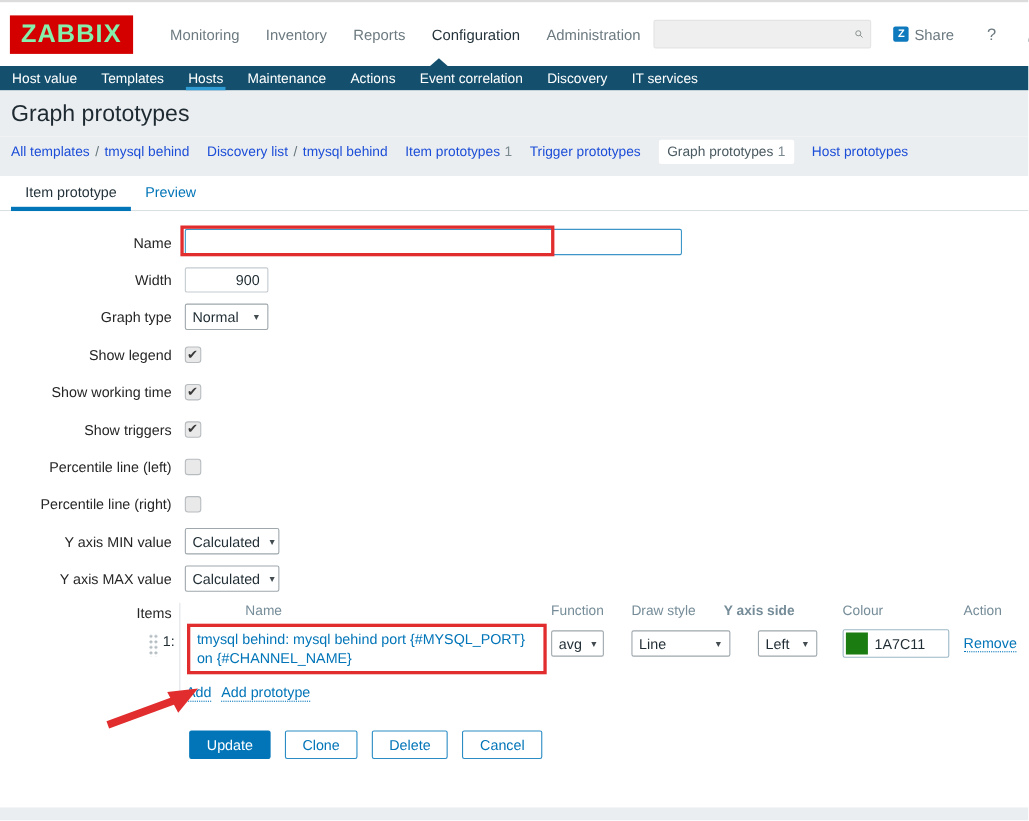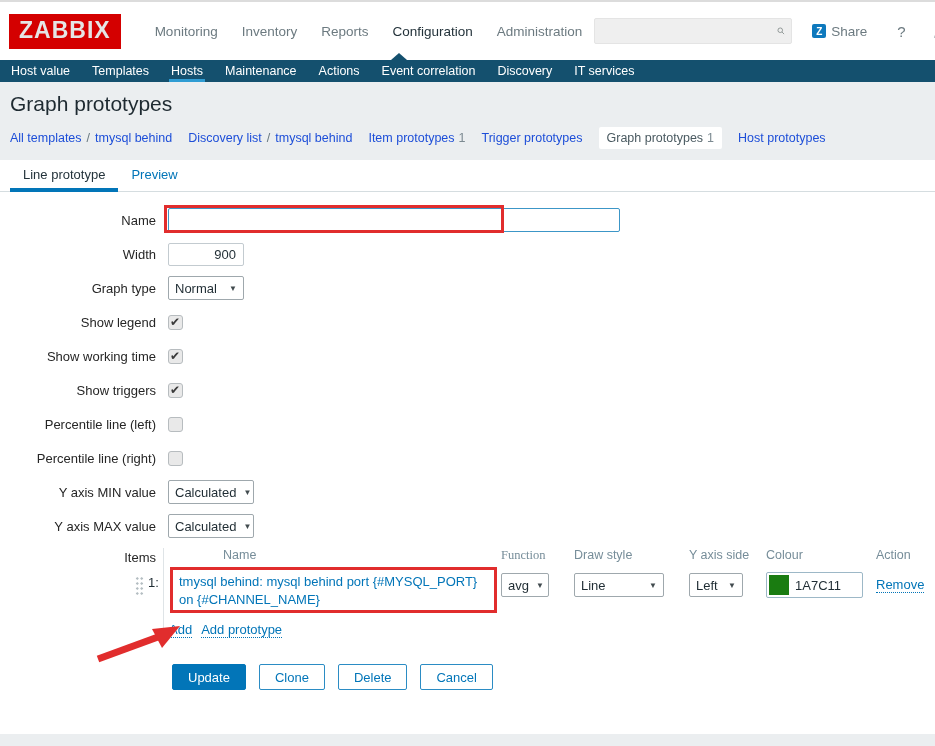--- a/index.html
+++ b/index.html
@@ -9,21 +9,21 @@
     background: #ffffff;
     color: #1f2c33;
     position: relative;
   }
   
   .top-bar {
     height: 60px; background: #fff; border-top: 2px solid #dcdcdc;
     display: flex; align-items: center; padding: 0 14px 0 9px;
   }
   .logo {
-    background: #d40000; color: #e5e5e5; font-weight: bold; font-size: 23px;
+    background: #d40000; color: #86efac; font-weight: bold; font-size: 23px;
     letter-spacing: 1px; padding: 3px 10px 5px 10px; cursor: pointer;
   }
   .top-menu { display: flex; align-items: center; margin-left: 22px; }
   .top-menu-item {
     font-size: 13.5px; color: #6c7a80; padding: 0 12px; cursor: pointer; white-space: nowrap;
   }
   .top-menu-item.active { color: #24333b; }
   .top-right { margin-left: auto; display: flex; align-items: center; }
   .search-box {
     width: 198px; height: 26px; background: #efefef; border: 1px solid #e4e4e4;
@@ -130,22 +130,22 @@
   }
   
   .items-frow { align-items: flex-start; margin-bottom: 0; position: relative; }
   .items-label { padding-top: 2px; }
   .items-table {
     position: relative; margin-left: -5px; width: 764px;
     border-left: 1px solid #dfe4e7; padding-left: 0;
   }
   .items-header { position: relative; height: 20px; }
   .ih { position: absolute; top: 0; font-size: 12.5px; color: #768d99; white-space: nowrap; }
-  .ih-name { left: 59px; } .ih-function { left: 337px; font-family: Liberation Serif, serif; } .ih-draw { left: 410px; }
-  .ih-yaxis { left: 525px; } .ih-colour { left: 602px; } .ih-action { left: 712px; }
+  .ih-name { left: 59px; } .ih-function { left: 337px; } .ih-draw { left: 410px; }
+  .ih-yaxis { left: 494px; font-weight: bold; } .ih-colour { left: 602px; } .ih-action { left: 712px; }
   .item-row { position: relative; height: 48px; }
   .drag-handle {
     position: absolute; left: -29px; top: 8px; width: 9px; height: 21px;
     background-image: radial-gradient(#b4bdc2 1.1px, transparent 1.3px);
     background-size: 4.5px 5px; cursor: move;
   }
   .row-num { position: absolute; left: -16px; top: 7px; font-size: 13px; color: #1f2c33; }
   .item-name-box {
     position: absolute; left: 6px; top: -1px; width: 327px;
     border: 3px solid #e12d2d; padding: 2px 6px; min-height: 42px;
@@ -247,21 +247,21 @@
   <span class="crumb-gap"></span>
   <span class="crumb-current">
     <span>Graph prototypes</span>
     <span class="crumb-count">1</span>
   </span>
   <span class="crumb-gap"></span>
   <span class="crumb-link">Host prototypes</span>
 </div>
 
 <div class="tab-bar">
-  <span class="tab active">Line prototype</span>
+  <span class="tab active">Item prototype</span>
   <span class="tab inactive">Preview</span>
 </div>
 
 <div class="form-area">
 
   <div class="frow">
     <div class="flabel">Name</div>
     <div class="text-input">
       
     </div>

